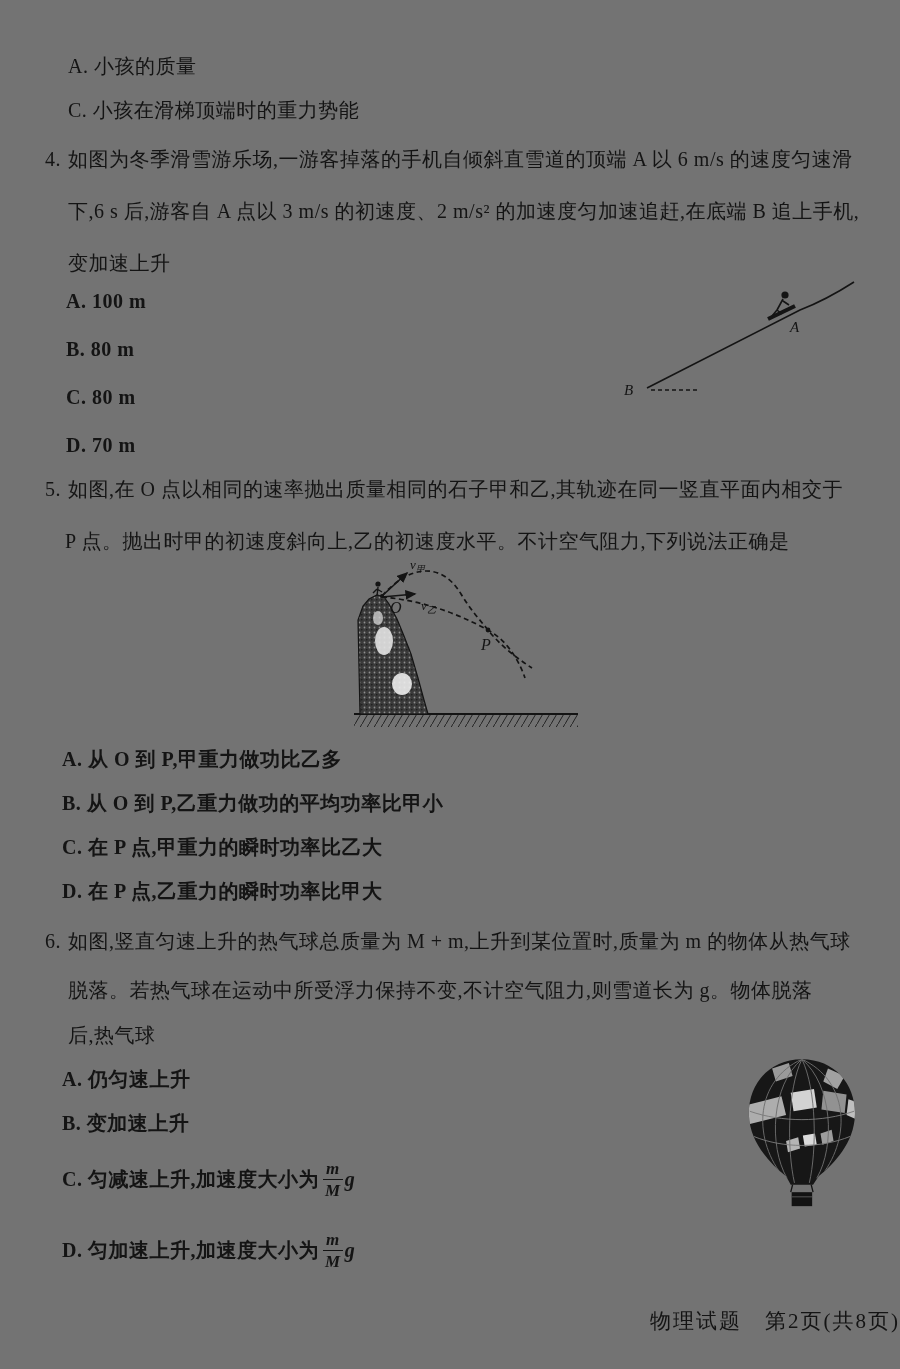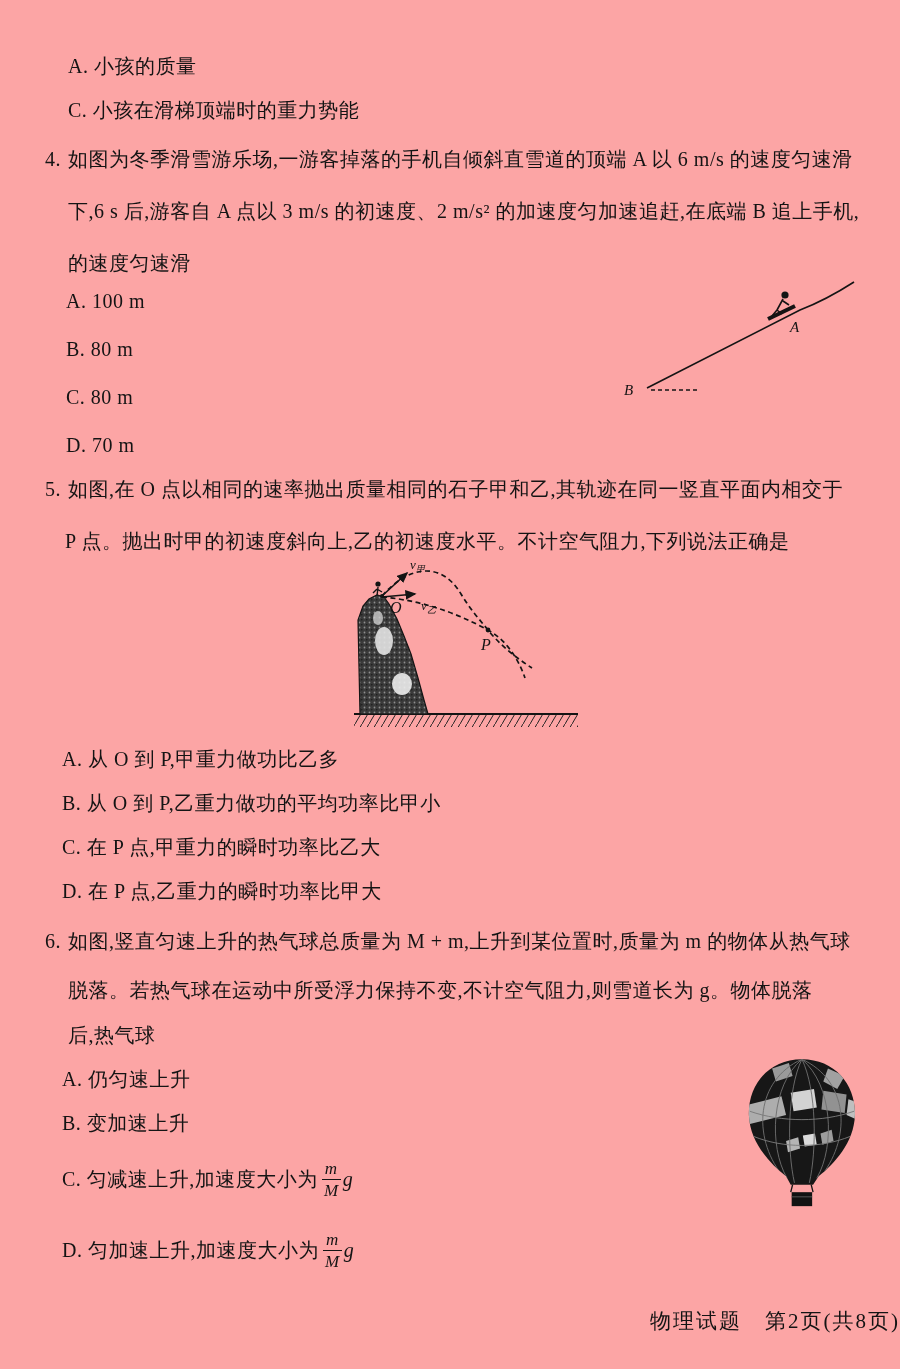--- a/index.html
+++ b/index.html
@@ -1,32 +1,32 @@
 <!DOCTYPE html>
 <html><head>
 <meta charset="utf-8">
 <style>
   html,body{margin:0;padding:0;background:#e8e8e8;}
   .page{
     position:relative;
     width:900px;height:1369px;
     margin:0 auto;
-    background:#fca5a5;
+    background:#737373;
     font-family:"Liberation Serif","DejaVu Serif",serif;
     color:#141414;
     overflow:hidden;
   }
   .line{
     position:absolute;
     font-size:20px;
     line-height:26px;
     white-space:nowrap;
     letter-spacing:0.5px;
   }
-  .opt{font-size:20px;}
+  .opt{font-size:20px;font-weight:bold;}
   .footer{
     position:absolute;
     left:0;right:0;
     text-align:right;
     font-size:21px;
     letter-spacing:2px;
   }
   .fig{position:absolute;}
   .fig svg{display:block;}
   .fig-ital{font-style:italic;font-family:"Liberation Serif","DejaVu Serif",serif;fill:#141414;}
@@ -47,21 +47,21 @@
 <body>
 
 <div class="page">
 
   <div class="line" style="left:68px;top:53px">A. 小孩的质量</div>
   <div class="line" style="left:68px;top:97px">C. 小孩在滑梯顶端时的重力势能</div>
 
   <div class="line" style="left:45px;top:146px">4.</div>
   <div class="line" style="left:68px;top:146px">如图为冬季滑雪游乐场,一游客掉落的手机自倾斜直雪道的顶端 A 以 6 m/s 的速度匀速滑</div>
   <div class="line" style="left:68px;top:198px">下,6 s 后,游客自 A 点以 3 m/s 的初速度、2 m/s² 的加速度匀加速追赶,在底端 B 追上手机,</div>
-  <div class="line" style="left:68px;top:250px">的速度匀速滑</div>
+  <div class="line" style="left:68px;top:250px">变加速上升</div>
 
   <div class="line opt" style="left:66px;top:288px">A. 100 m</div>
   <div class="line opt" style="left:66px;top:336px">B. 80 m</div>
   <div class="line opt" style="left:66px;top:384px">C. 80 m</div>
   <div class="line opt" style="left:66px;top:432px">D. 70 m</div>
 
   <div class="fig" style="left:618px;top:272px;width:265px;height:130px">
     <svg width="265" height="130" viewBox="0 0 265 130">
       <g>
         <path d="M29 116 L182 38 Q208 28 236 10" fill="none" stroke="#141414" stroke-width="1.6"></path>

